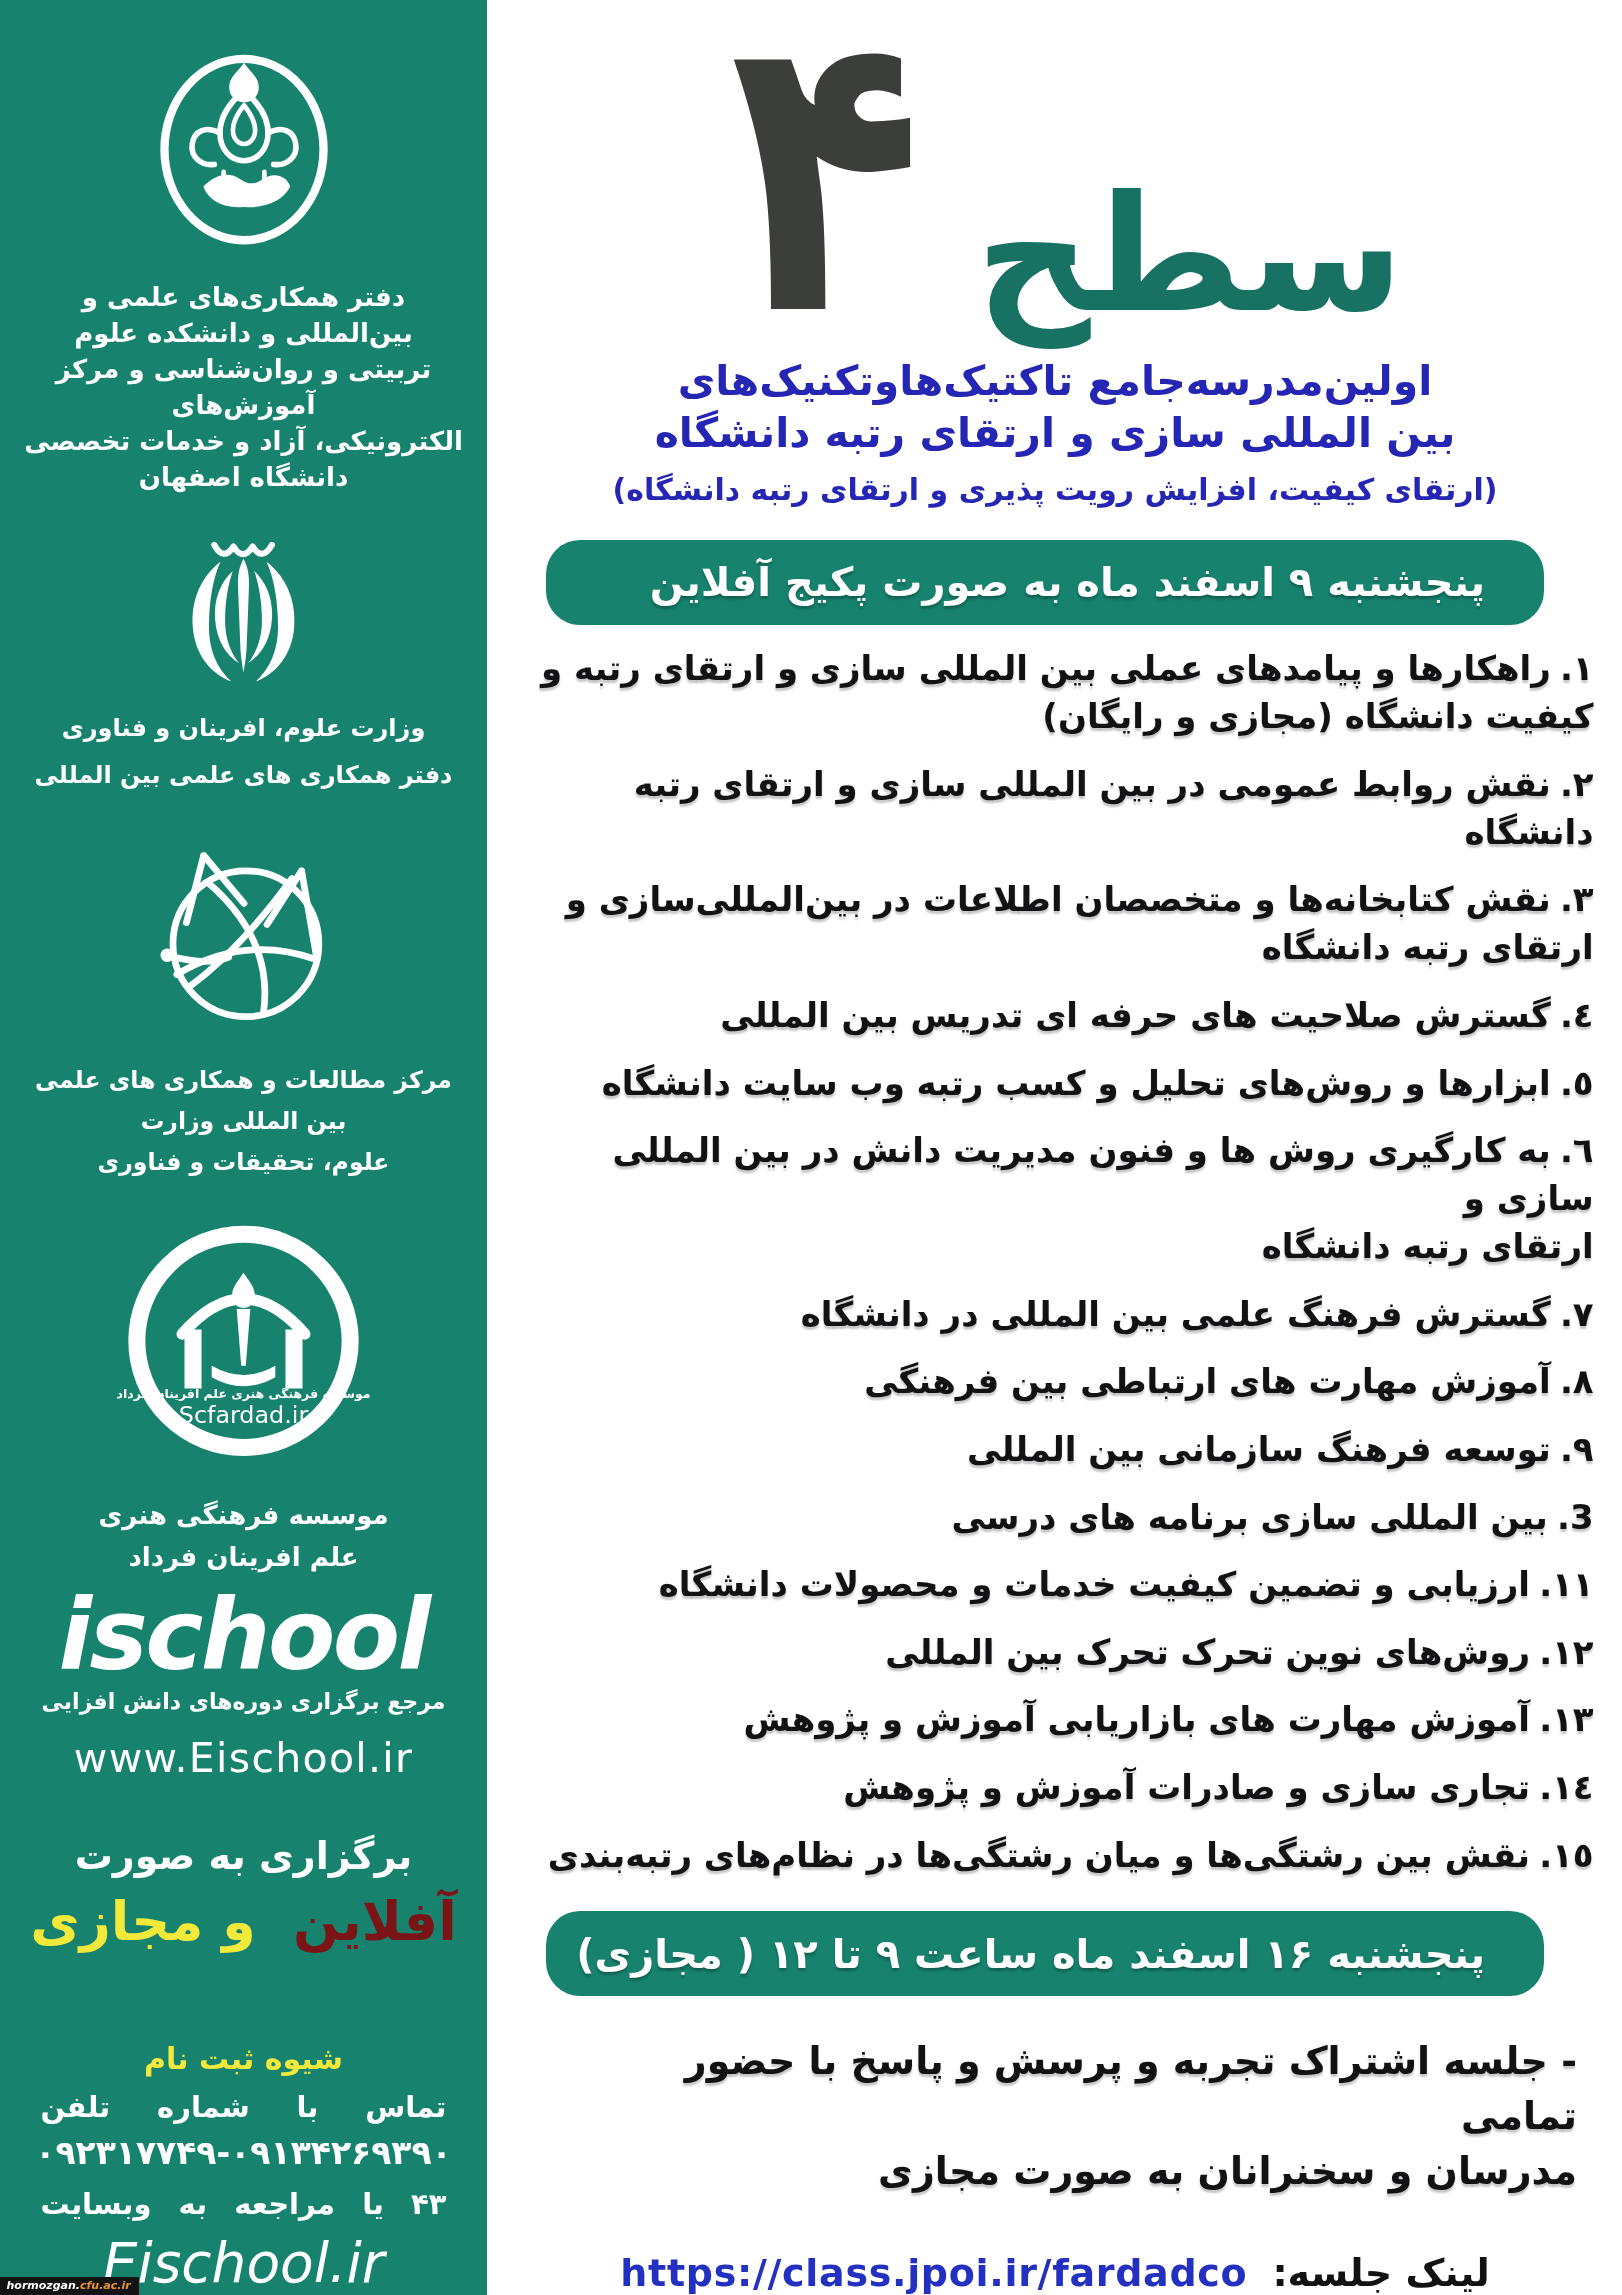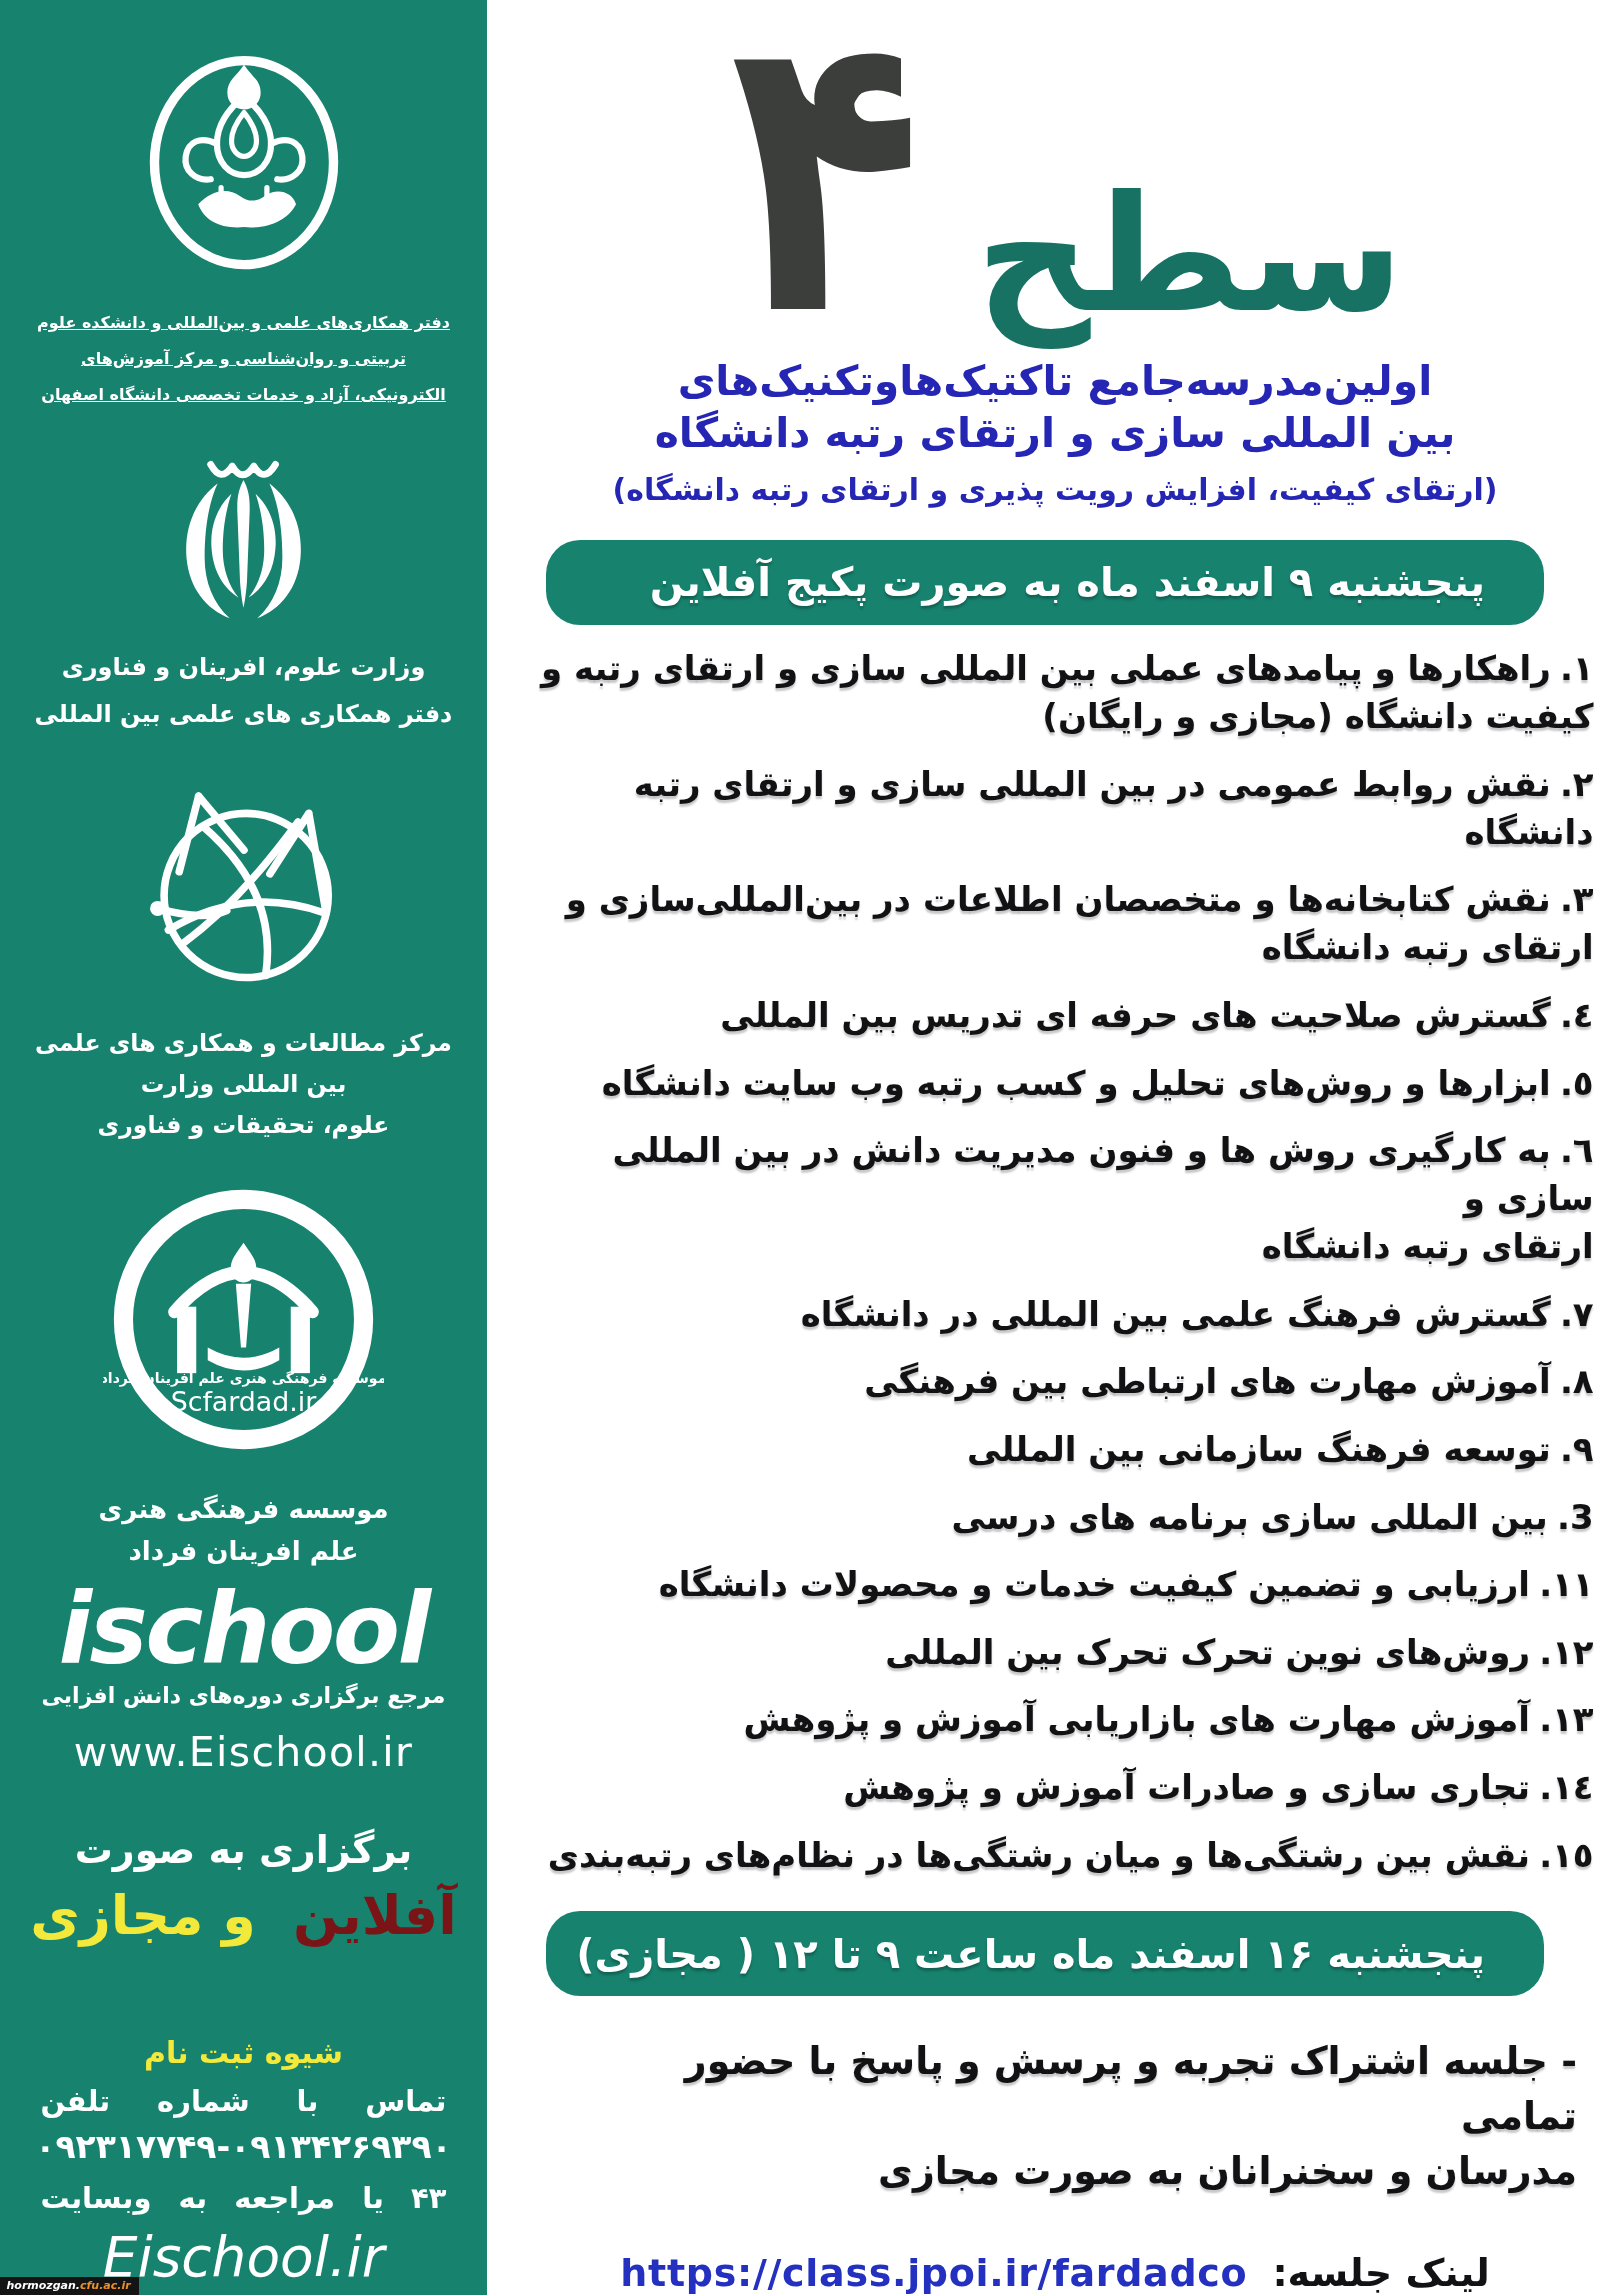--- a/index.html
+++ b/index.html
@@ -8,21 +8,21 @@
     font-family:"DejaVu Sans",sans-serif;display:flex;flex-direction:row;
     overflow:hidden;margin:0 auto;
   }
   
   .sidebar{
     position:relative;width:487px;flex-shrink:0;background:#17836F;color:#ffffff;
     display:flex;flex-direction:column;align-items:center;text-align:center;direction:rtl;
   }
   .logo1{margin-top:46px;width:222px;height:229px;}
   .org-text{white-space:pre-line;font-weight:bold;}
-  .org1{margin-top:30px;font-size:16px;line-height:36px;width:458px;text-decoration:underline;}
+  .org1{margin-top:30px;font-size:26px;line-height:36px;width:458px;}
   .emblem{margin-top:29.4px;width:177px;height:190px;}
   .org2{margin-top:11.8px;font-size:24px;line-height:47px;width:458px;}
   .globe{margin-top:43px;width:216px;height:216px;}
   .org3{margin-top:26px;font-size:23.6px;line-height:41px;width:458px;}
   .fardad{margin-top:33px;width:281px;height:281px;}
   .org4{margin-top:27.5px;font-size:26px;line-height:42px;}
   .ischool{
     margin-top:5.2px;font-size:98px;line-height:105px;font-weight:bold;font-style:italic;
     letter-spacing:-2.6px;direction:ltr;
   }

